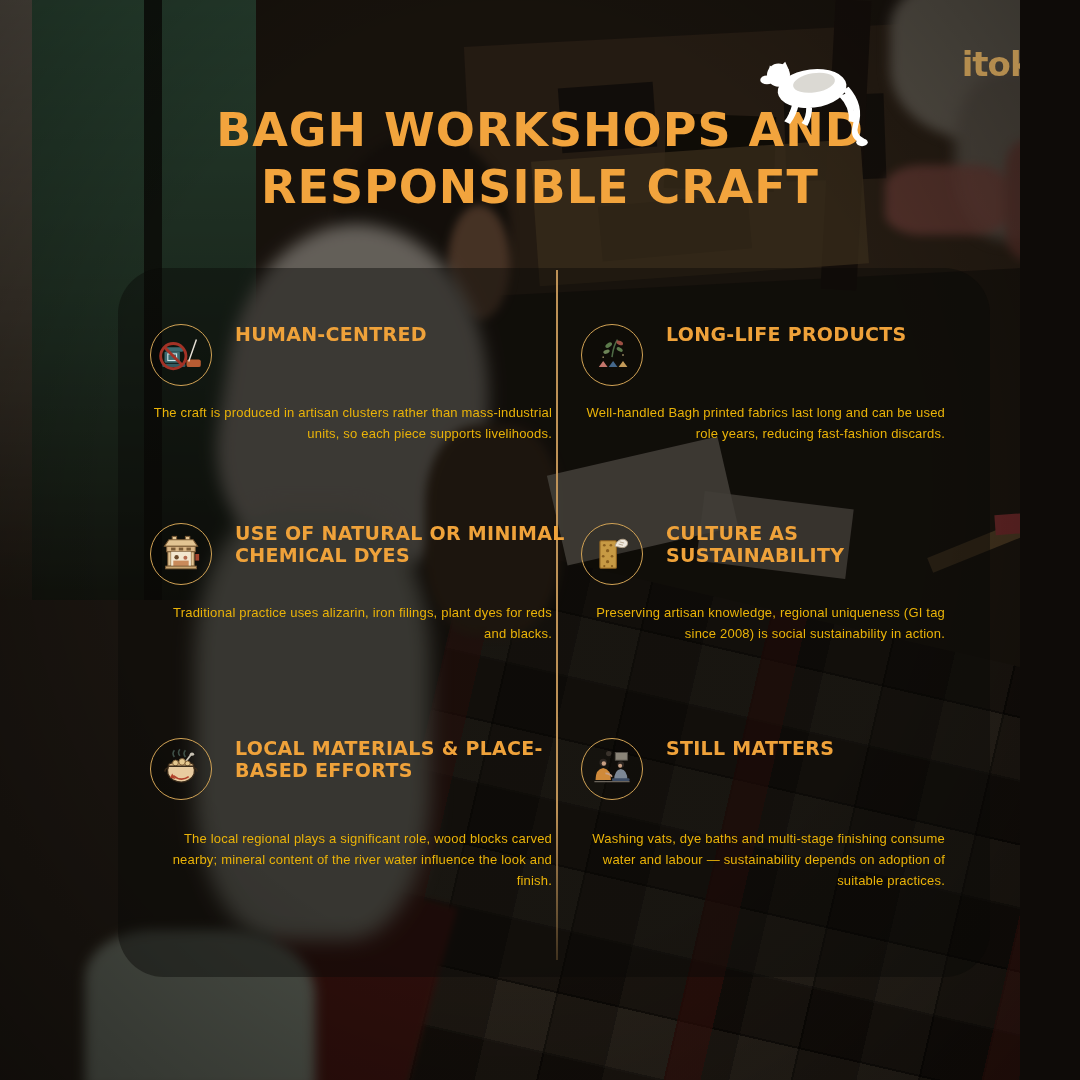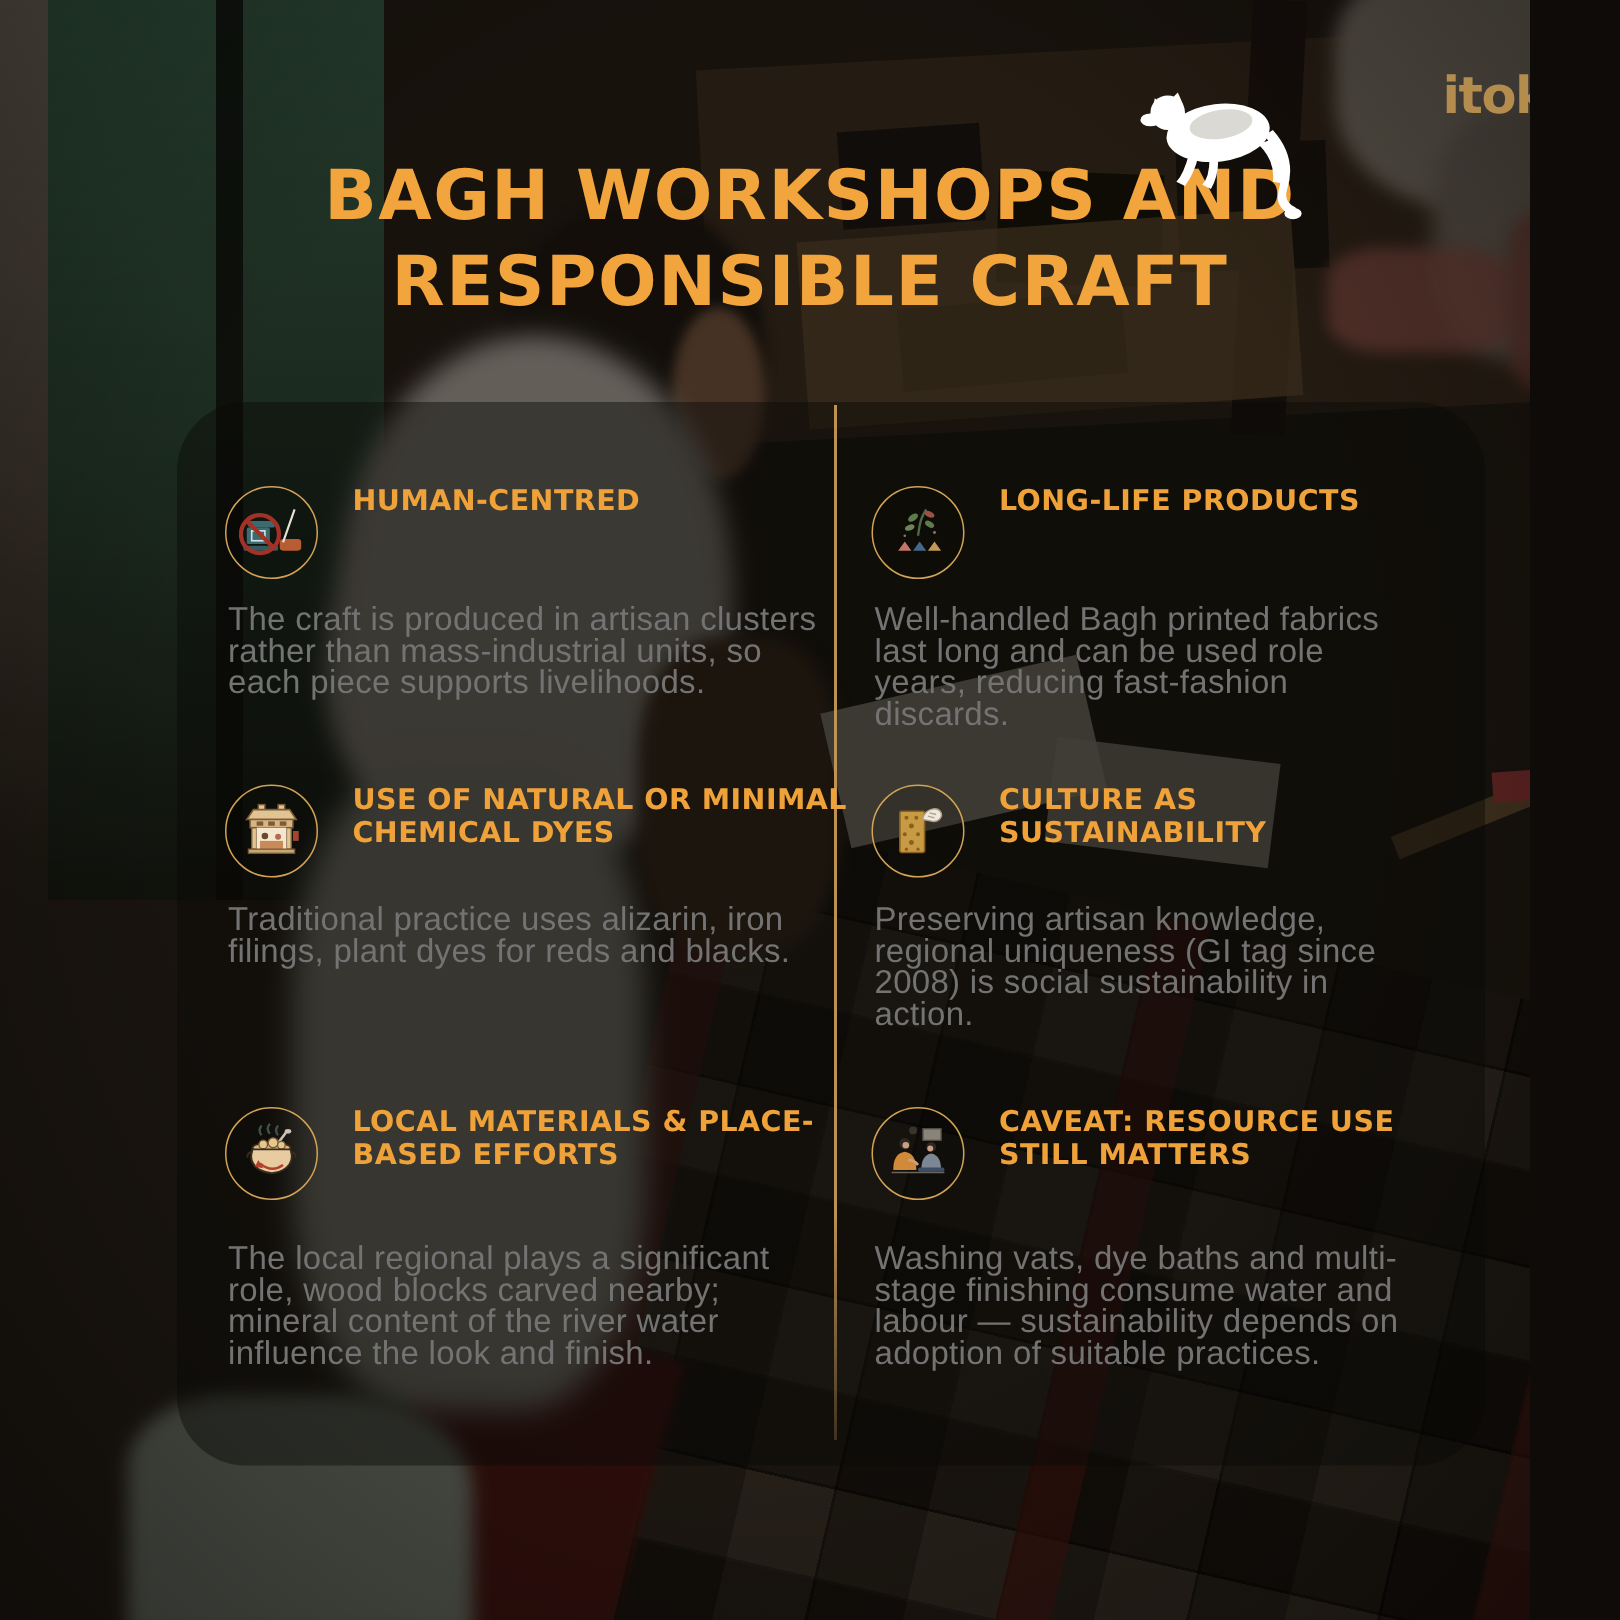--- a/index.html
+++ b/index.html
@@ -72,21 +72,21 @@
   .card.r2{top:253px;}
   .card.r3{top:468px;}
   .icon-circle{position:absolute;left:0;top:2px;width:62px;height:62px;border-radius:50%;
     border:1.5px solid #d2a355;display:flex;align-items:center;justify-content:center;
     background:rgba(0,0,0,.12);}
   .card-heading{position:absolute;left:85px;top:1px;margin:0;
     font-family:"DejaVu Sans",sans-serif;font-weight:700;font-size:19px;line-height:22px;
     letter-spacing:.3px;color:#efa23a;white-space:nowrap;}
   .card-heading span{display:block;}
   .card-body{position:absolute;left:2px;margin:0;
-    font-size:22px;line-height:21px;letter-spacing:.2px;color:#737373;}
+    font-size:13px;line-height:21px;letter-spacing:.2px;color:#eab308;text-align:right;}
   .r1 .card-body{top:80px;}
   .r2 .card-body{top:81px;}
   .r3 .card-body{top:92px;}
   .c-left .card-body{width:400px;}
   .c-right .card-body{width:362px;}
 </style>
 </head>
 <body>
 
 <div class="stage">
@@ -279,20 +279,19 @@
           <path d="M5,30 q0,-10 7,-11 q7,1 7,11 Z" fill="#d08a3a"></path>
           <path d="M14,24 q4,0 6,3" fill="none" stroke="#c9a083" stroke-width="1.6"></path>
           <circle cx="28" cy="16" r="3" fill="#2e2722"></circle>
           <circle cx="27.4" cy="17" r="1.8" fill="#c9a083"></circle>
           <path d="M22,30 q0,-9 6,-10 q6,1 6,10 Z" fill="#7c8795"></path>
           <rect x="20" y="28.5" width="16" height="2.5" rx="1" fill="#3d4d66"></rect>
           <line x1="4" y1="31.5" x2="36" y2="31.5" stroke="#6b655c" stroke-width="1"></line>
         </svg>
       </div>
       <h2 class="card-heading">
-        <span>CAVEAT: RESOURCE USE</span>
         <span>STILL MATTERS</span>
       </h2>
       <p class="card-body">Washing vats, dye baths and multi-stage finishing consume water and labour — sustainability depends on adoption of suitable practices.</p>
     </section>
 
   </div>
 </div>
 
 </body></html>

